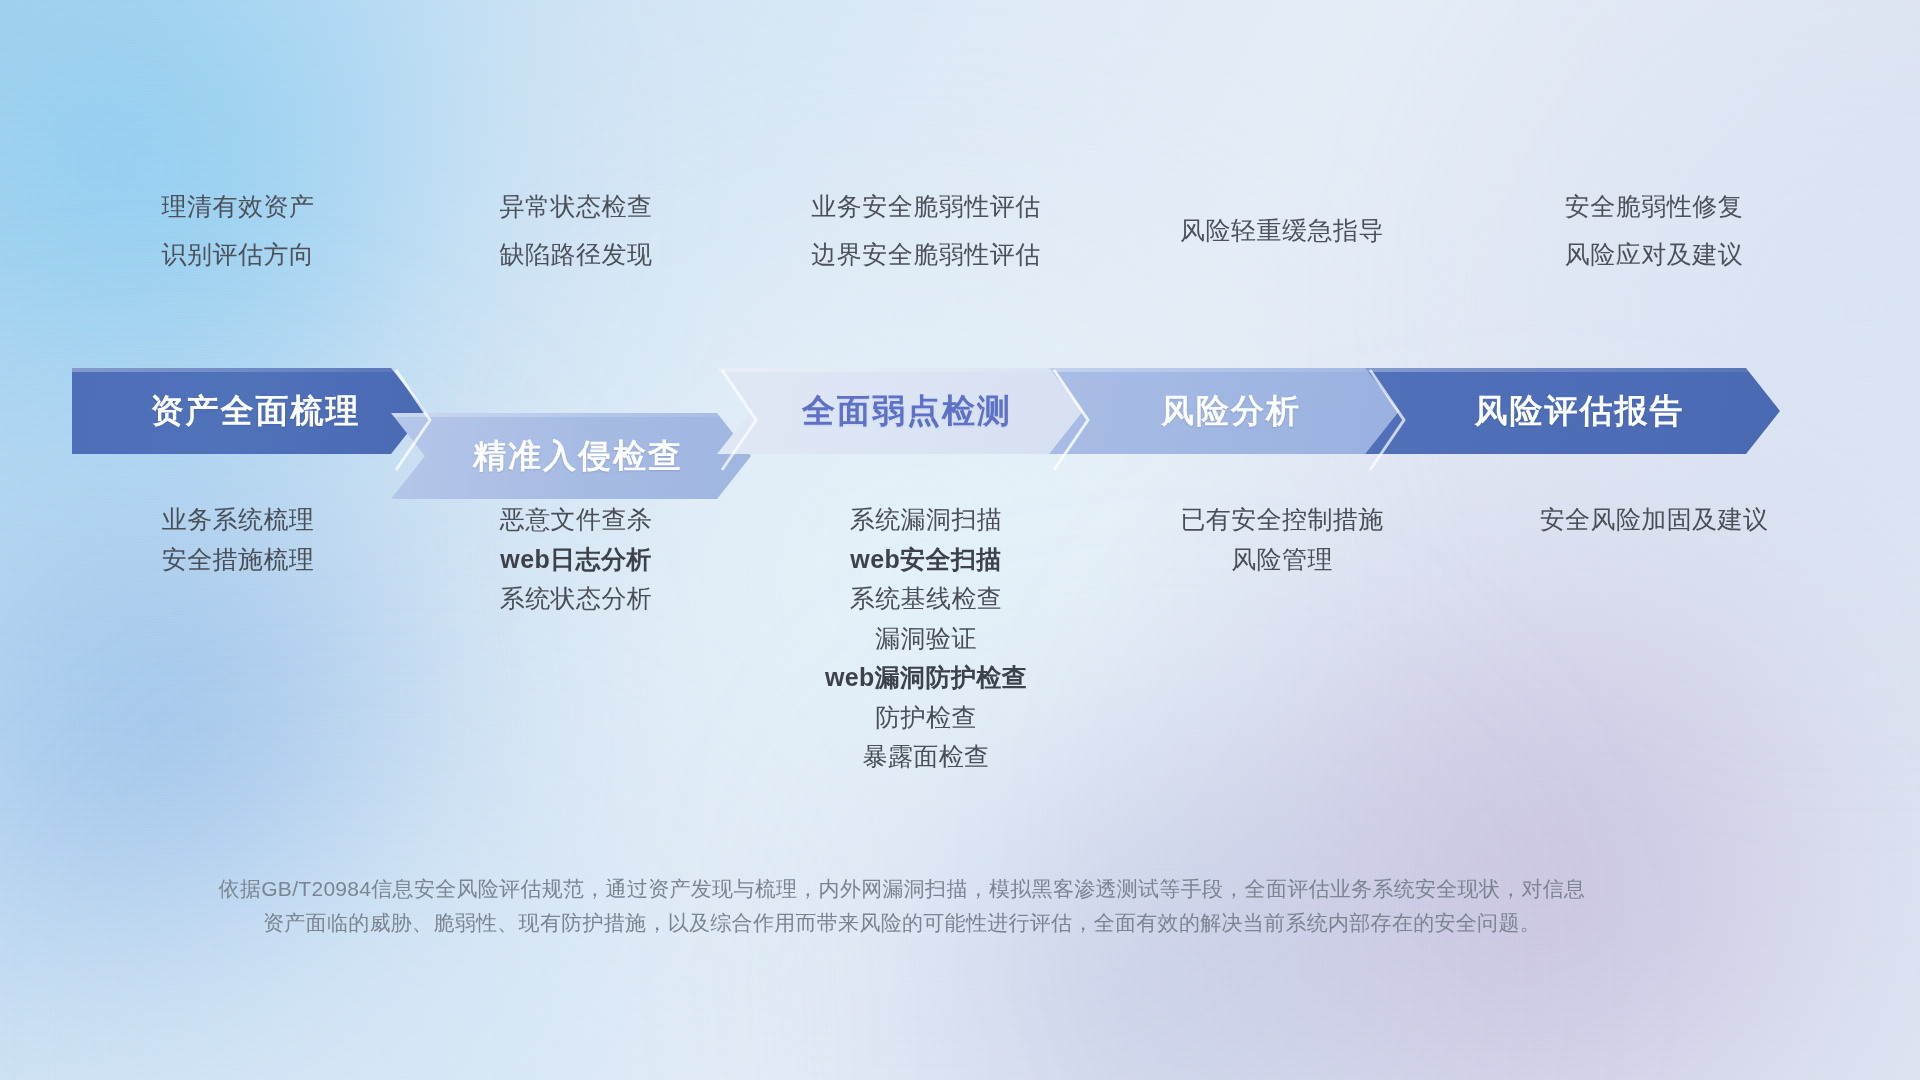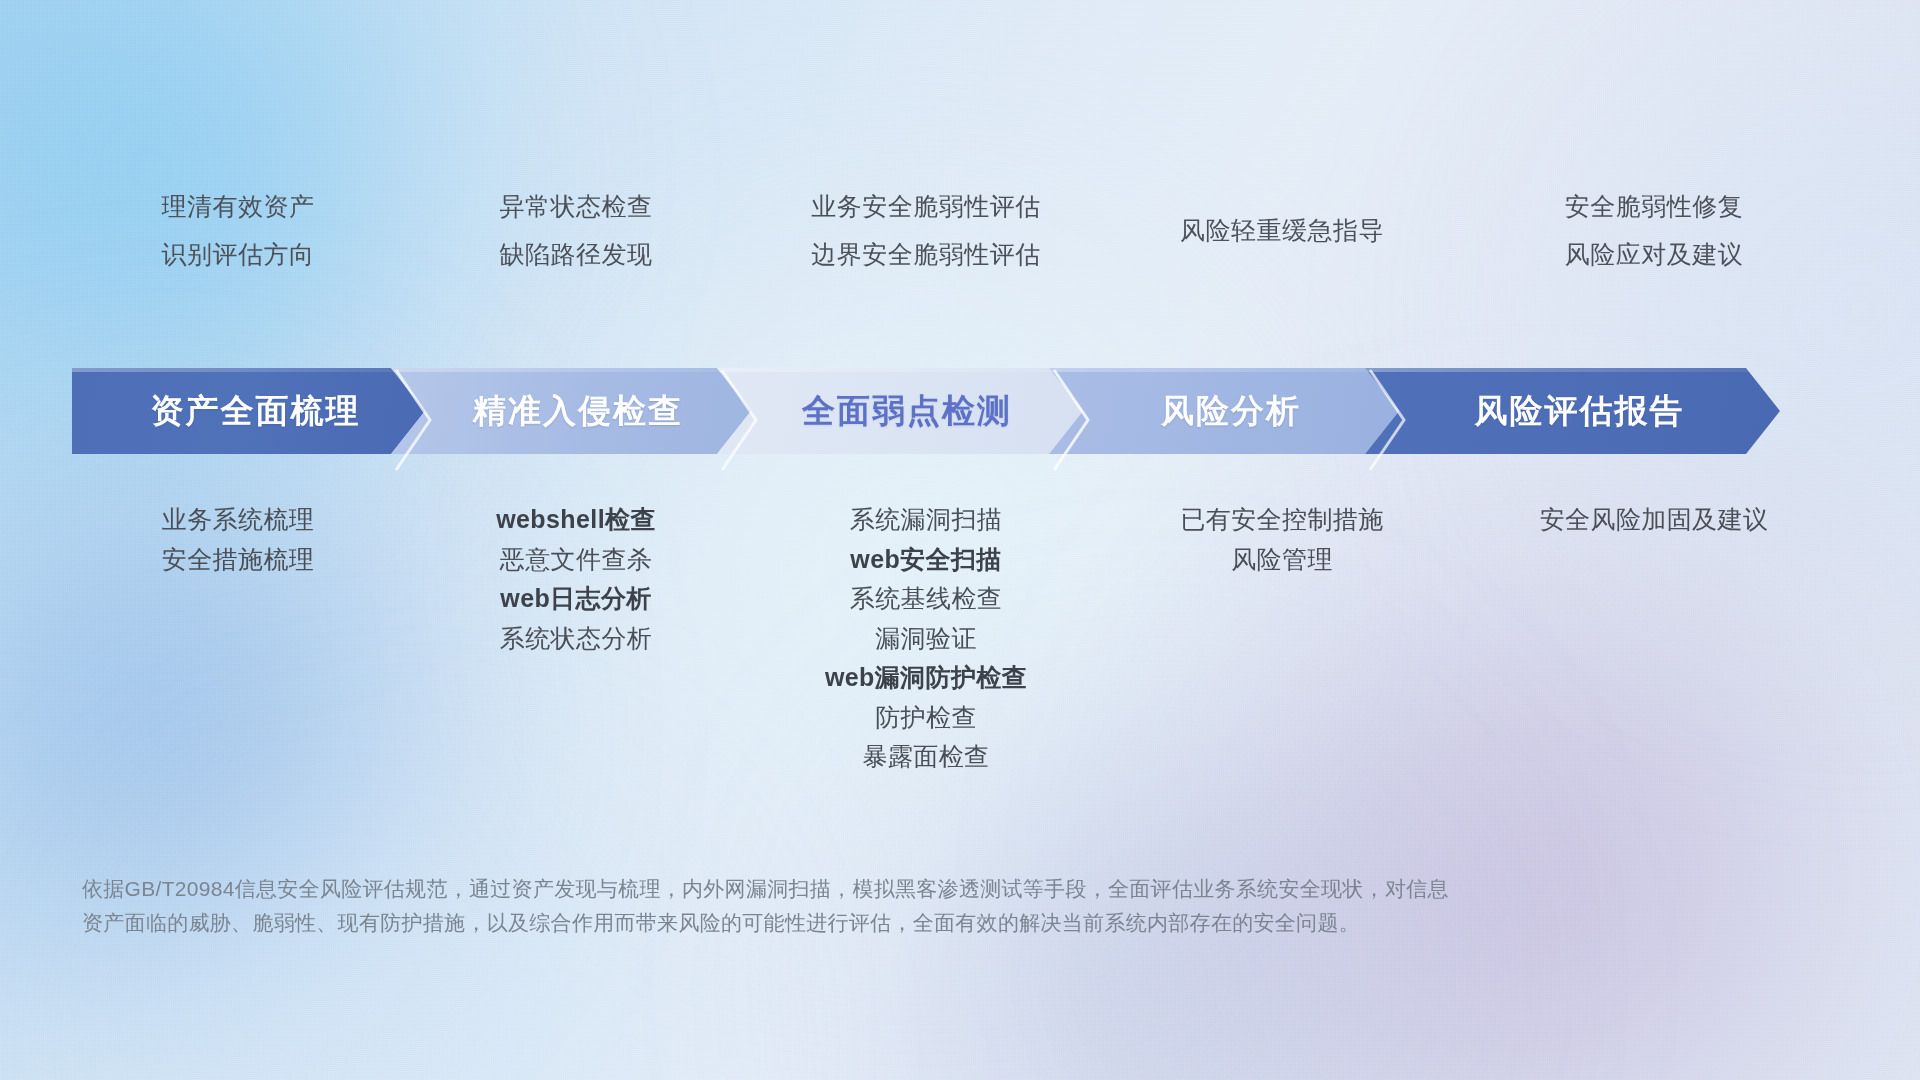--- a/index.html
+++ b/index.html
@@ -153,21 +153,21 @@
   }
   .step-label {
     font-size: 33px;
     font-weight: 700;
     letter-spacing: 2px;
     white-space: nowrap;
     padding-left: 14px;
     text-shadow: 0 1px 2px rgba(40,60,110,0.18);
   }
   .step-1 { flex: 0 0 353px; background: linear-gradient(100deg,#4e6fb8 0%, #5072b9 48%, #4a6ab3 100%); }
-  .step-2 { flex: 0 0 360px; background: linear-gradient(100deg,#b5c7e9 0%, #a6bbe4 55%, #9fb6e1 100%); }
+  .step-2 { flex: 0 0 360px; background: linear-gradient(100deg,#b5c7e9 0%, #a6bbe4 55%, #9fb6e1 100%); margin-top: 45px; }
   .step-3 { flex: 0 0 366px; background: linear-gradient(100deg,#e0e8f5 0%, #dbe4f3 55%, #d6e0f1 100%); }
   .step-4 { flex: 0 0 350px; background: linear-gradient(100deg,#a9bde6 0%, #a0b6e2 55%, #9ab1e0 100%); }
   .step-5 { flex: 0 0 415px; margin-right: 0; background: linear-gradient(100deg,#5071b9 0%, #4d6db6 55%, #4a69b3 100%); }
 
   .lbl-white { color: #ffffff; }
   .lbl-blue  { color: #5d72c6; text-shadow: 0 1px 2px rgba(110,125,200,0.18); font-family: Liberation Serif, serif; }
 
   
   .step::after {
     content: "";
@@ -192,21 +192,21 @@
   #footnote {
     position: absolute;
     left: 82px;
     top: 872px;
     width: 1640px;
     font-size: 21px;
     line-height: 34px;
     color: #7b8591;
     letter-spacing: 0.3px;
   }
-  #footnote .fn-line { display: block; white-space: nowrap; }
+  #footnote .fn-line { display: block; white-space: nowrap; text-align: center; }
 </style>
 </head>
 <body>
 
 <div id="bg-root">
   <div class="blob blob-a"></div>
   <div class="blob blob-b"></div>
   <div class="blob blob-c"></div>
   <div class="blob blob-d"></div>
   <div class="blob blob-e"></div>
@@ -279,21 +279,20 @@
   </div>
 
   <div class="col-grid" id="bottom-row">
 
     <div class="col">
       <div class="bot-line">业务系统梳理</div>
       <div class="bot-line">安全措施梳理</div>
     </div>
 
     <div class="col">
-      <div class="bot-line strong">webshell检查</div>
       <div class="bot-line">恶意文件查杀</div>
       <div class="bot-line strong">web日志分析</div>
       <div class="bot-line">系统状态分析</div>
     </div>
 
     <div class="col">
       <div class="bot-line">系统漏洞扫描</div>
       <div class="bot-line strong">web安全扫描</div>
       <div class="bot-line">系统基线检查</div>
       <div class="bot-line">漏洞验证</div>

